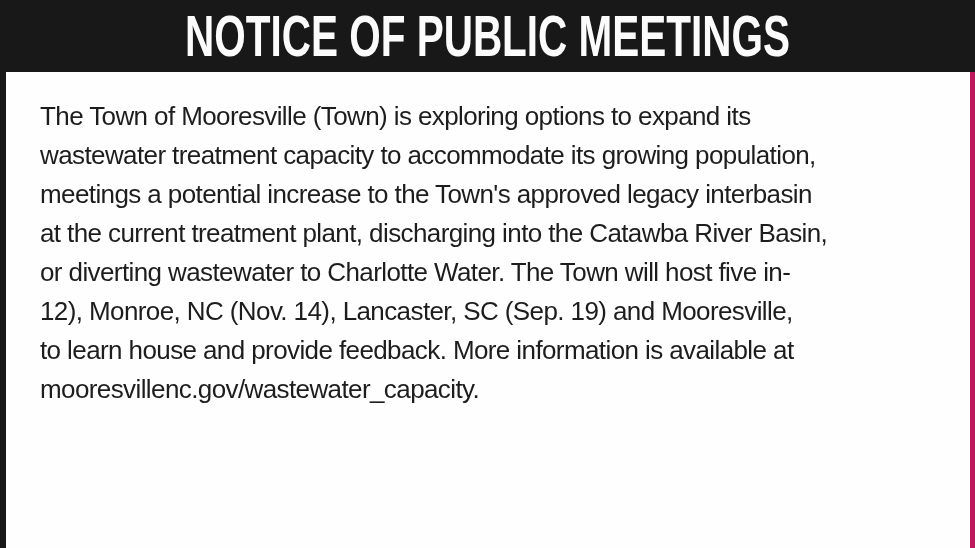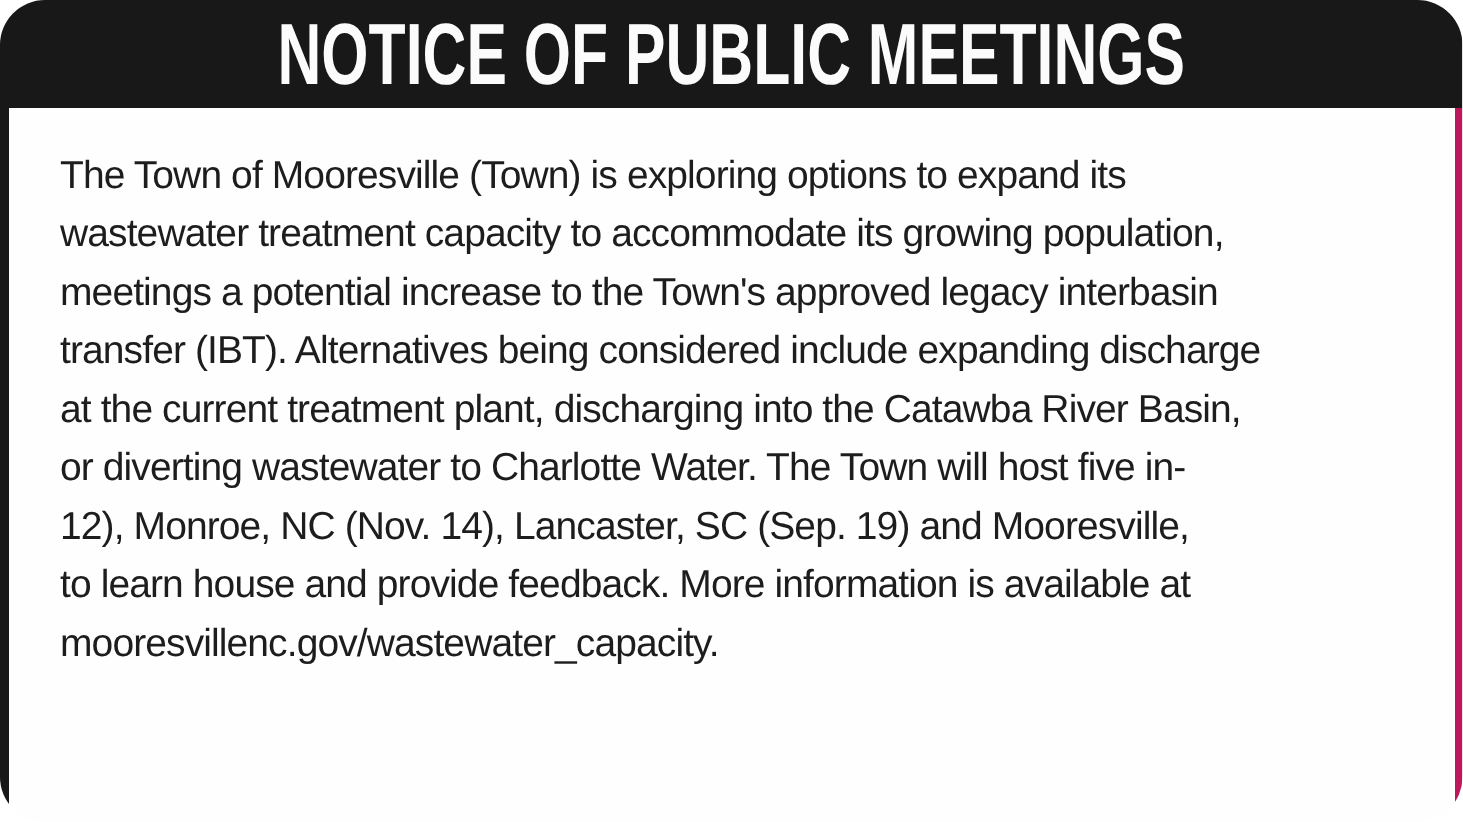--- a/index.html
+++ b/index.html
@@ -7,21 +7,20 @@
     padding: 0;
     background: #ffffff;
   }
   .page {
     position: relative;
     width: 975px;
     height: 548px;
     background: #fefefe;
     overflow: hidden;
     font-family: "Liberation Sans", sans-serif;
-    border-radius: 30px;
   }
   .header-band {
     position: absolute;
     top: 0;
     left: 0;
     width: 975px;
     height: 72px;
     background: #181818;
     display: flex;
     align-items: center;
@@ -59,21 +58,20 @@
   <div class="header-band">
     <svg width="975" height="72" viewBox="0 0 975 72">
       <text x="487.5" y="56" text-anchor="middle" textLength="605" lengthAdjust="spacingAndGlyphs" font-family="Liberation Sans, sans-serif" font-weight="bold" font-size="58" fill="#fbfbfb">NOTICE OF PUBLIC MEETINGS</text>
     </svg>
   </div>
 
   <div class="content">
     <div class="body-line">The Town of Mooresville (Town) is exploring options to expand its</div>
     <div class="body-line">wastewater treatment capacity to accommodate its growing population,</div>
     <div class="body-line">meetings a potential increase to the Town's approved legacy interbasin</div>
-    <div class="body-line">transfer (IBT). Alternatives being considered include expanding discharge</div>
     <div class="body-line">at the current treatment plant, discharging into the Catawba River Basin,</div>
     <div class="body-line">or diverting wastewater to Charlotte Water. The Town will host five in-</div>
     <div class="body-line">12), Monroe, NC (Nov. 14), Lancaster, SC (Sep. 19) and Mooresville,</div>
     <div class="body-line">to learn house and provide feedback. More information is available at</div>
     <div class="body-line">mooresvillenc.gov/wastewater_capacity.</div>
   </div>
 
 </div>
 
 </body></html>

